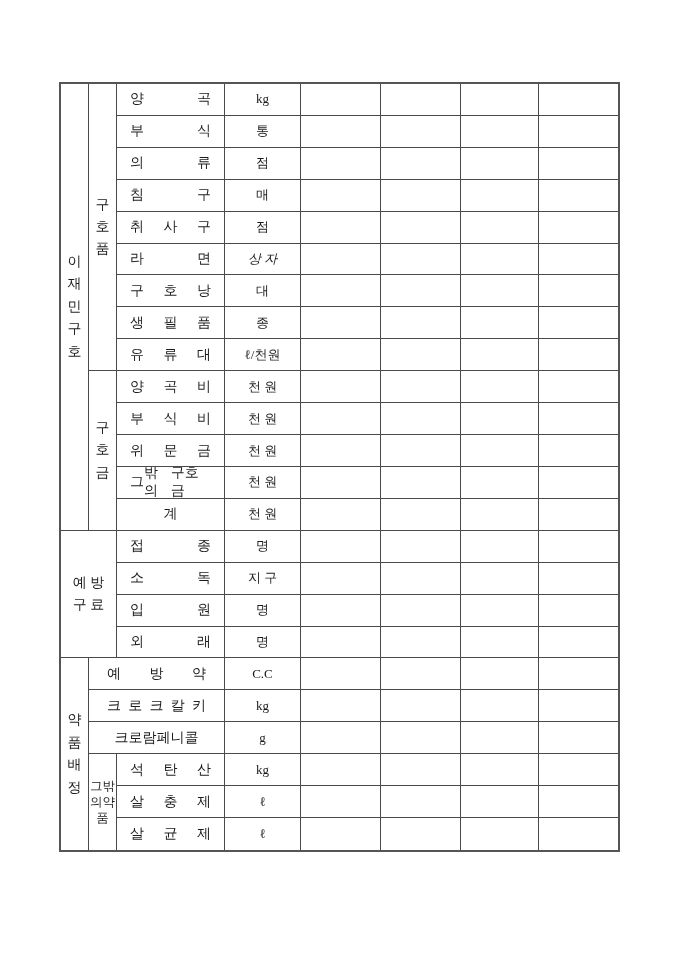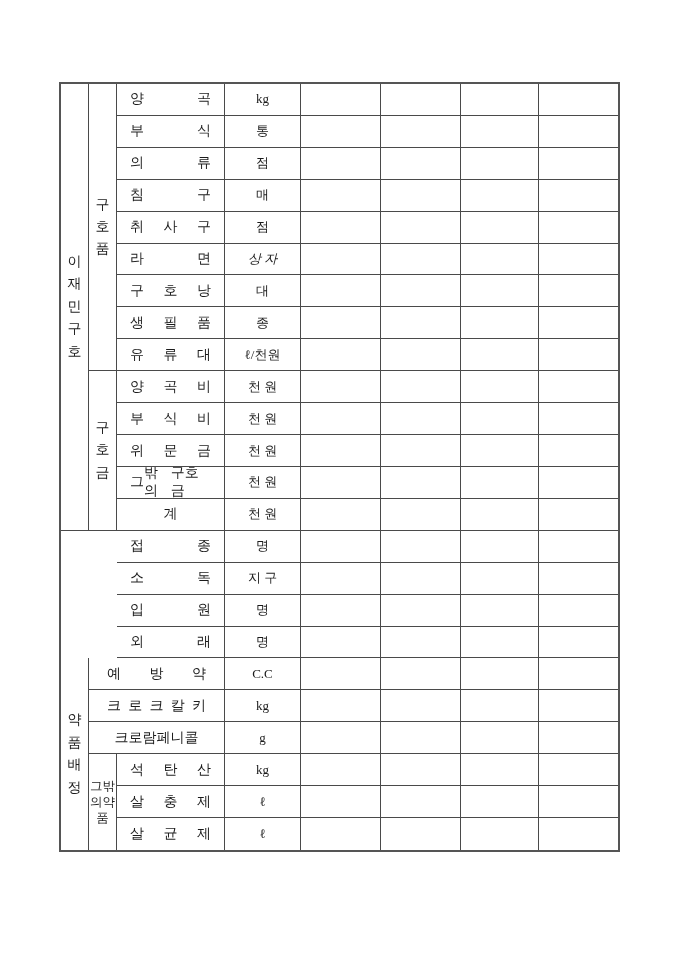--- a/index.html
+++ b/index.html
@@ -172,20 +172,22 @@
       <div class="cell value-cell" style="grid-area: 13 / 5 / span 1 / span 1;"></div>
       <div class="cell value-cell" style="grid-area: 13 / 6 / span 1 / span 1;"></div>
       <div class="cell value-cell" style="grid-area: 13 / 7 / span 1 / span 1;"></div>
       <div class="cell value-cell last-col" style="grid-area: 13 / 8 / span 1 / span 1;"></div>
       <div class="cell item-cell single" style="grid-area: 14 / 3 / span 1 / span 1;">계</div>
       <div class="cell unit-cell" style="grid-area: 14 / 4 / span 1 / span 1;">천 원</div>
       <div class="cell value-cell" style="grid-area: 14 / 5 / span 1 / span 1;"></div>
       <div class="cell value-cell" style="grid-area: 14 / 6 / span 1 / span 1;"></div>
       <div class="cell value-cell" style="grid-area: 14 / 7 / span 1 / span 1;"></div>
       <div class="cell value-cell last-col" style="grid-area: 14 / 8 / span 1 / span 1;"></div>
+      <div class="cell label" style="grid-area: 15 / 1 / span 4 / span 2;">예 방
+구 료</div>
       <div class="cell item-cell" style="grid-area: 15 / 3 / span 1 / span 1;">
         <span>접</span>
         <span>종</span>
       </div>
       <div class="cell unit-cell" style="grid-area: 15 / 4 / span 1 / span 1;">명</div>
       <div class="cell value-cell" style="grid-area: 15 / 5 / span 1 / span 1;"></div>
       <div class="cell value-cell" style="grid-area: 15 / 6 / span 1 / span 1;"></div>
       <div class="cell value-cell" style="grid-area: 15 / 7 / span 1 / span 1;"></div>
       <div class="cell value-cell last-col" style="grid-area: 15 / 8 / span 1 / span 1;"></div>
       <div class="cell item-cell" style="grid-area: 16 / 3 / span 1 / span 1;">

